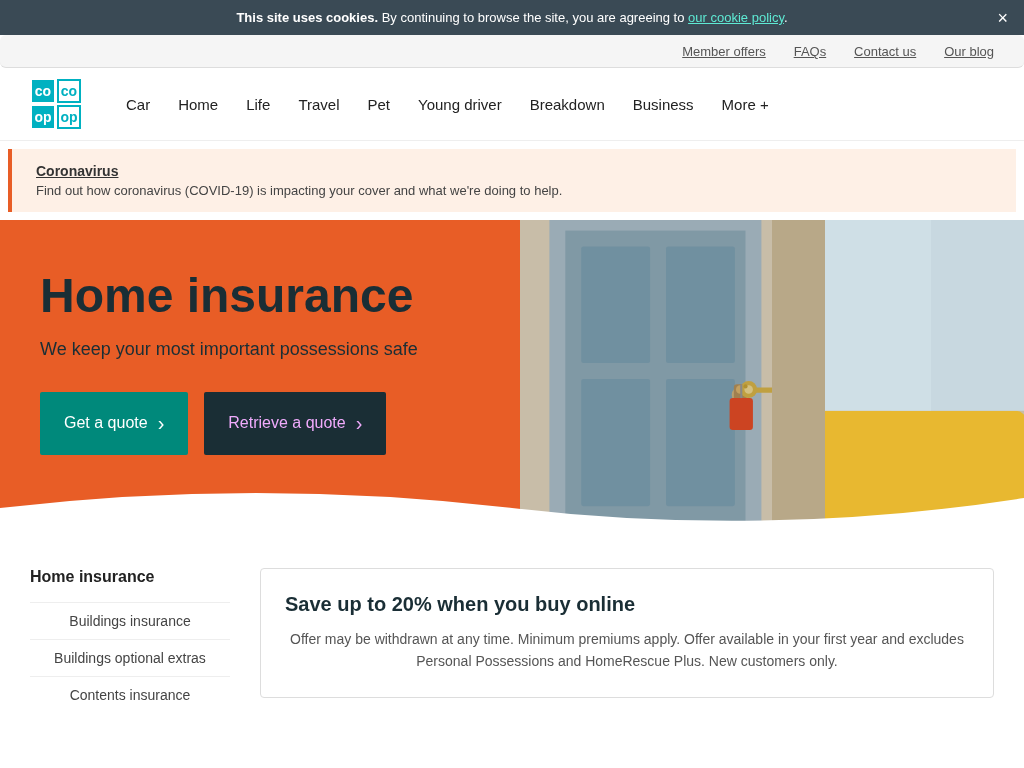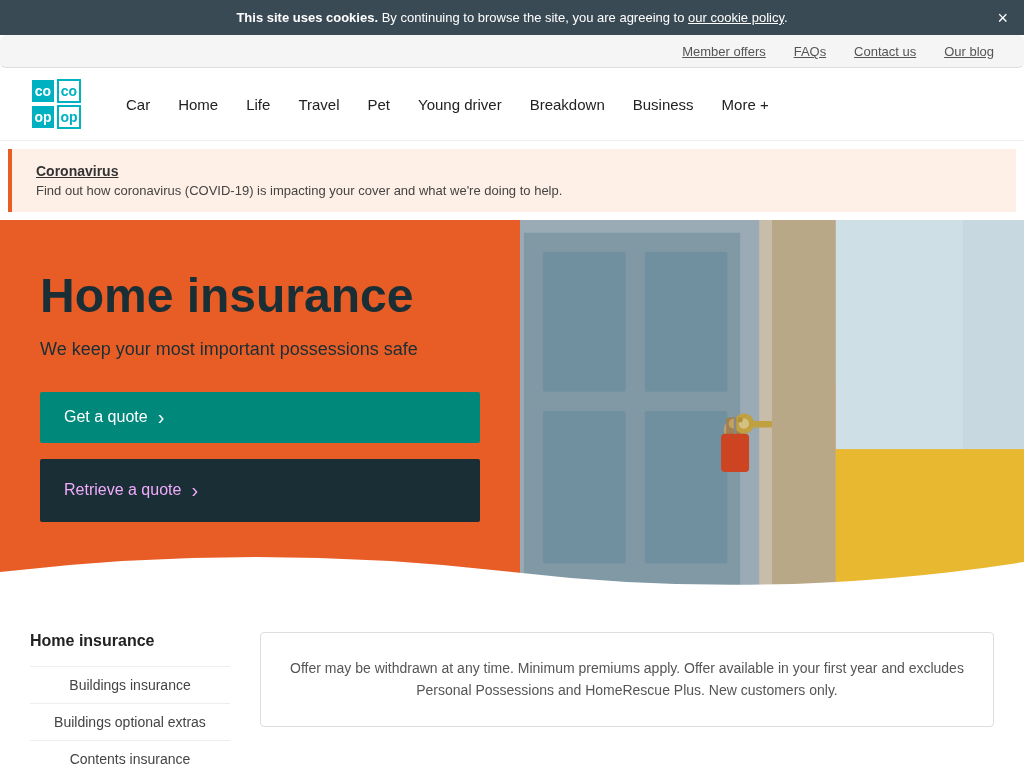--- a/index.html
+++ b/index.html
@@ -7,21 +7,21 @@
 
     
     .cookie-banner {
       background: #3a4a55;
       color: #fff;
       text-align: center;
       padding: 10px 40px;
       font-size: 13px;
       position: relative;
     }
-    .cookie-banner a { color: #ffffff; }
+    .cookie-banner a { color: #5eead4; }
     .cookie-banner strong { font-weight: bold; }
     .cookie-close {
       position: absolute;
       right: 16px;
       top: 50%;
       transform: translateY(-50%);
       background: none;
       border: none;
       color: #fff;
       font-size: 18px;
@@ -120,21 +120,20 @@
       line-height: 1.1;
     }
     .hero-content p {
       font-size: 18px;
       color: #1a2e35;
       margin-bottom: 32px;
     }
     .hero-buttons {
       display: flex;
       gap: 16px;
-      flex-direction: column;
     }
     .btn-get-quote {
       background: #00897b;
       color: #fff;
       border: none;
       padding: 14px 24px;
       font-size: 16px;
       cursor: pointer;
       display: flex;
       align-items: center;
@@ -391,16 +390,17 @@
         <a href="#">Buildings optional extras</a>
       </li>
       <li>
         <a href="#">Contents insurance</a>
       </li>
     </ul>
   </aside>
 
   <main class="main-content">
     <div class="offer-box">
+      <h2>Save up to 20% when you buy online</h2>
       <p>Offer may be withdrawn at any time. Minimum premiums apply. Offer available in your first year and excludes Personal Possessions and HomeRescue Plus. New customers only.</p>
     </div>
   </main>
 </div>
 
 </body></html>

